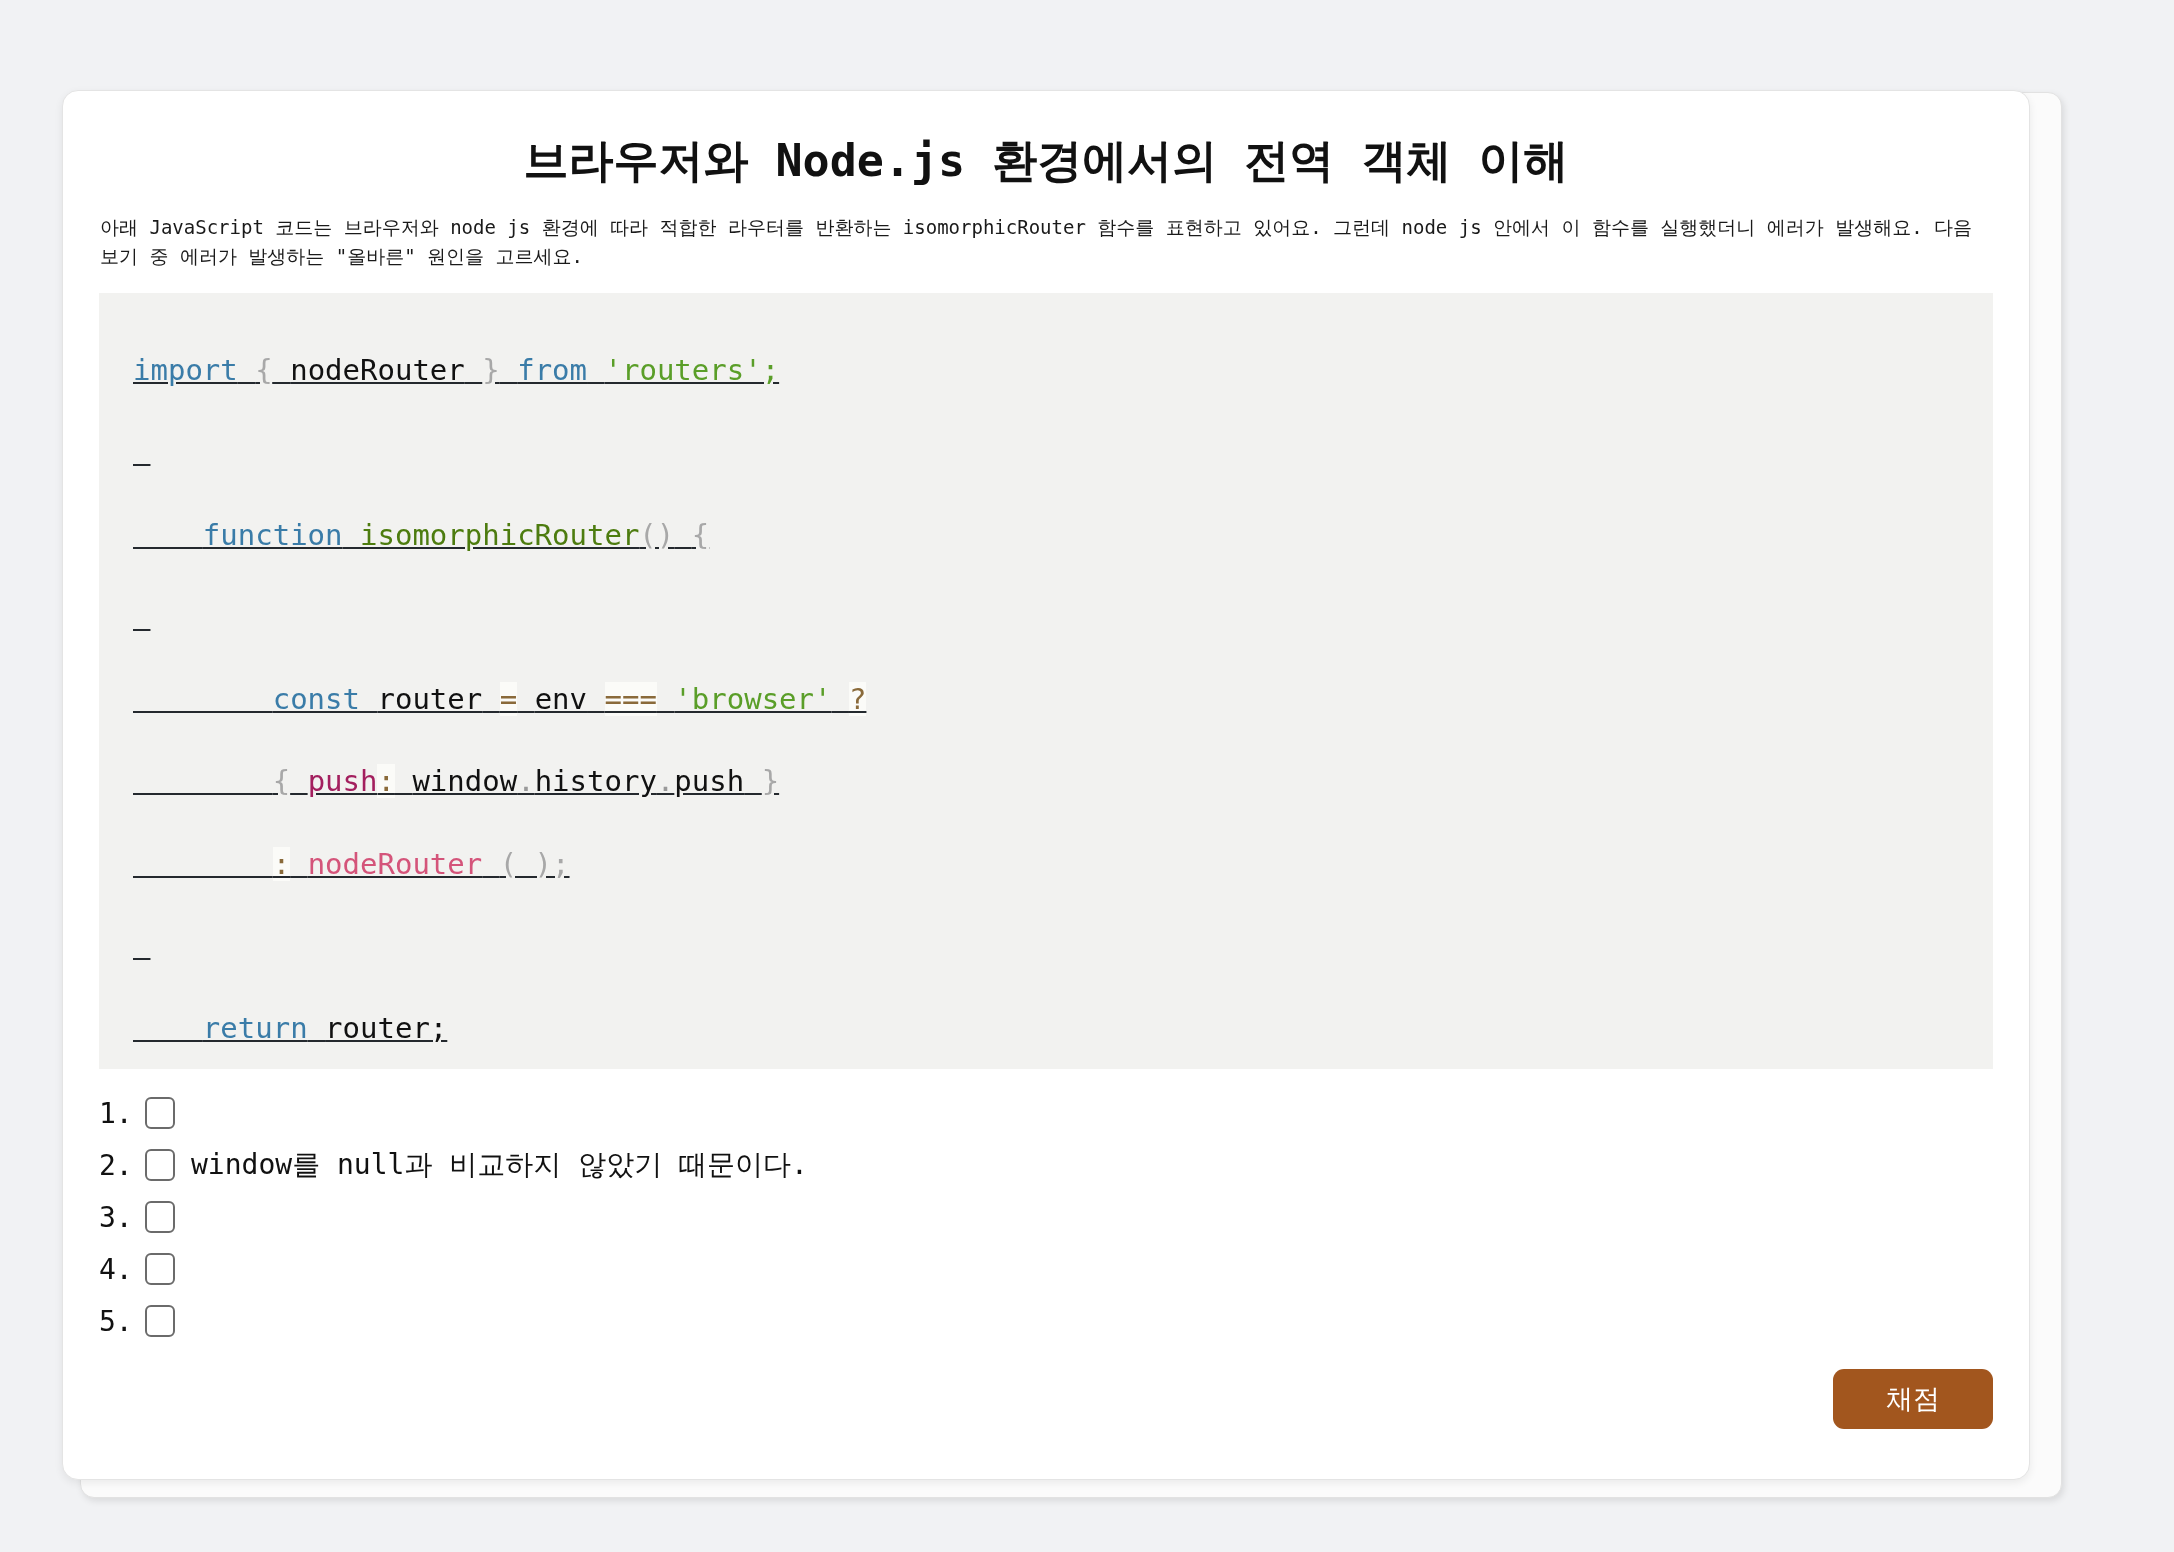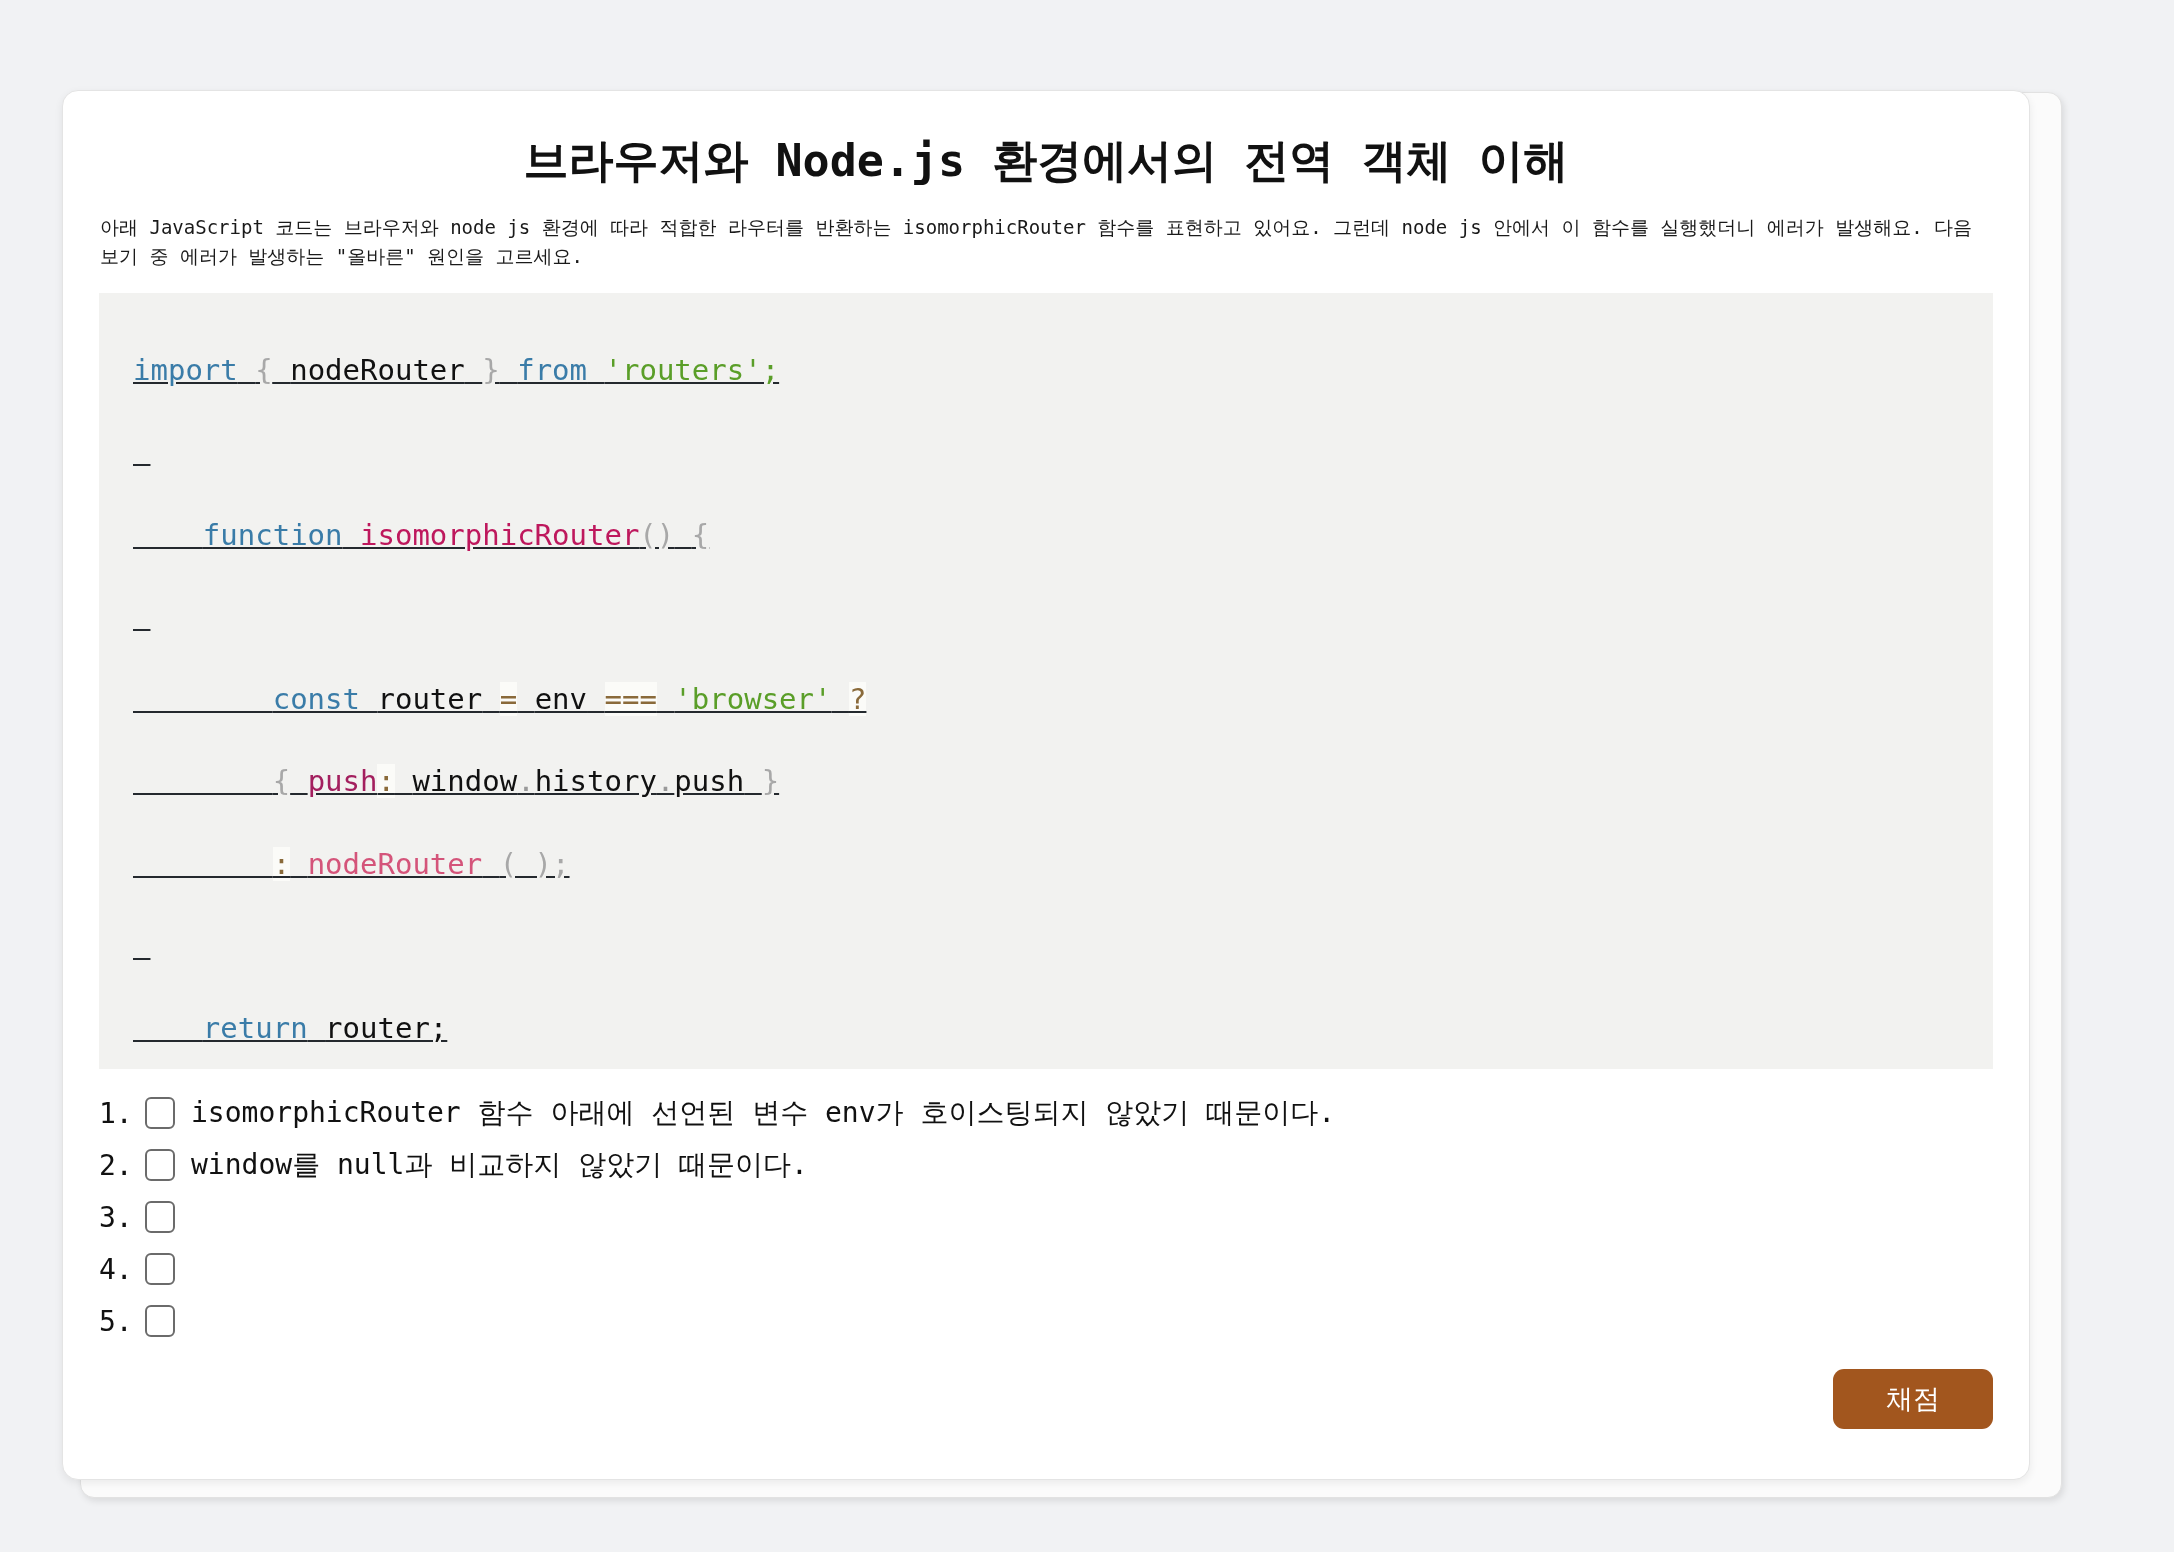--- a/index.html
+++ b/index.html
@@ -85,21 +85,21 @@
   }
   .code-line {
     height: 48px;
     display: block;
     white-space: pre;
     text-decoration: underline;
   }
   .code-line.blank { height: 48px; }
 
   .tok-kw      { color: #3a7ca8; }
-  .tok-fn      { color: #be185d; }
+  .tok-fn      { color: #4d7c0f; }
   .tok-fn2     { color: #d4547a; }
   .tok-str     { color: #5a9e28; }
   .tok-punc    { color: #a8a8a8; }
   .tok-plain   { color: #111111; }
   .tok-prop    { color: #a31f5e; }
   .tok-op      { color: #8a6a3a; background: #fbfbf8; }
   .tok-dot     { color: #9a9a9a; }
 
   
   .options {
@@ -188,21 +188,20 @@
 
 
 
 
     </div>
 
     <ul class="options">
       <li class="option-row">
         <span class="option-num">1.</span>
         <span class="option-checkbox"></span>
-        <span class="option-label">isomorphicRouter 함수 아래에 선언된 변수 env가 호이스팅되지 않았기 때문이다.</span>
       </li>
       <li class="option-row">
         <span class="option-num">2.</span>
         <span class="option-checkbox"></span>
         <span class="option-label">window를 null과 비교하지 않았기 때문이다.</span>
       </li>
       <li class="option-row">
         <span class="option-num">3.</span>
         <span class="option-checkbox"></span>
       </li>

